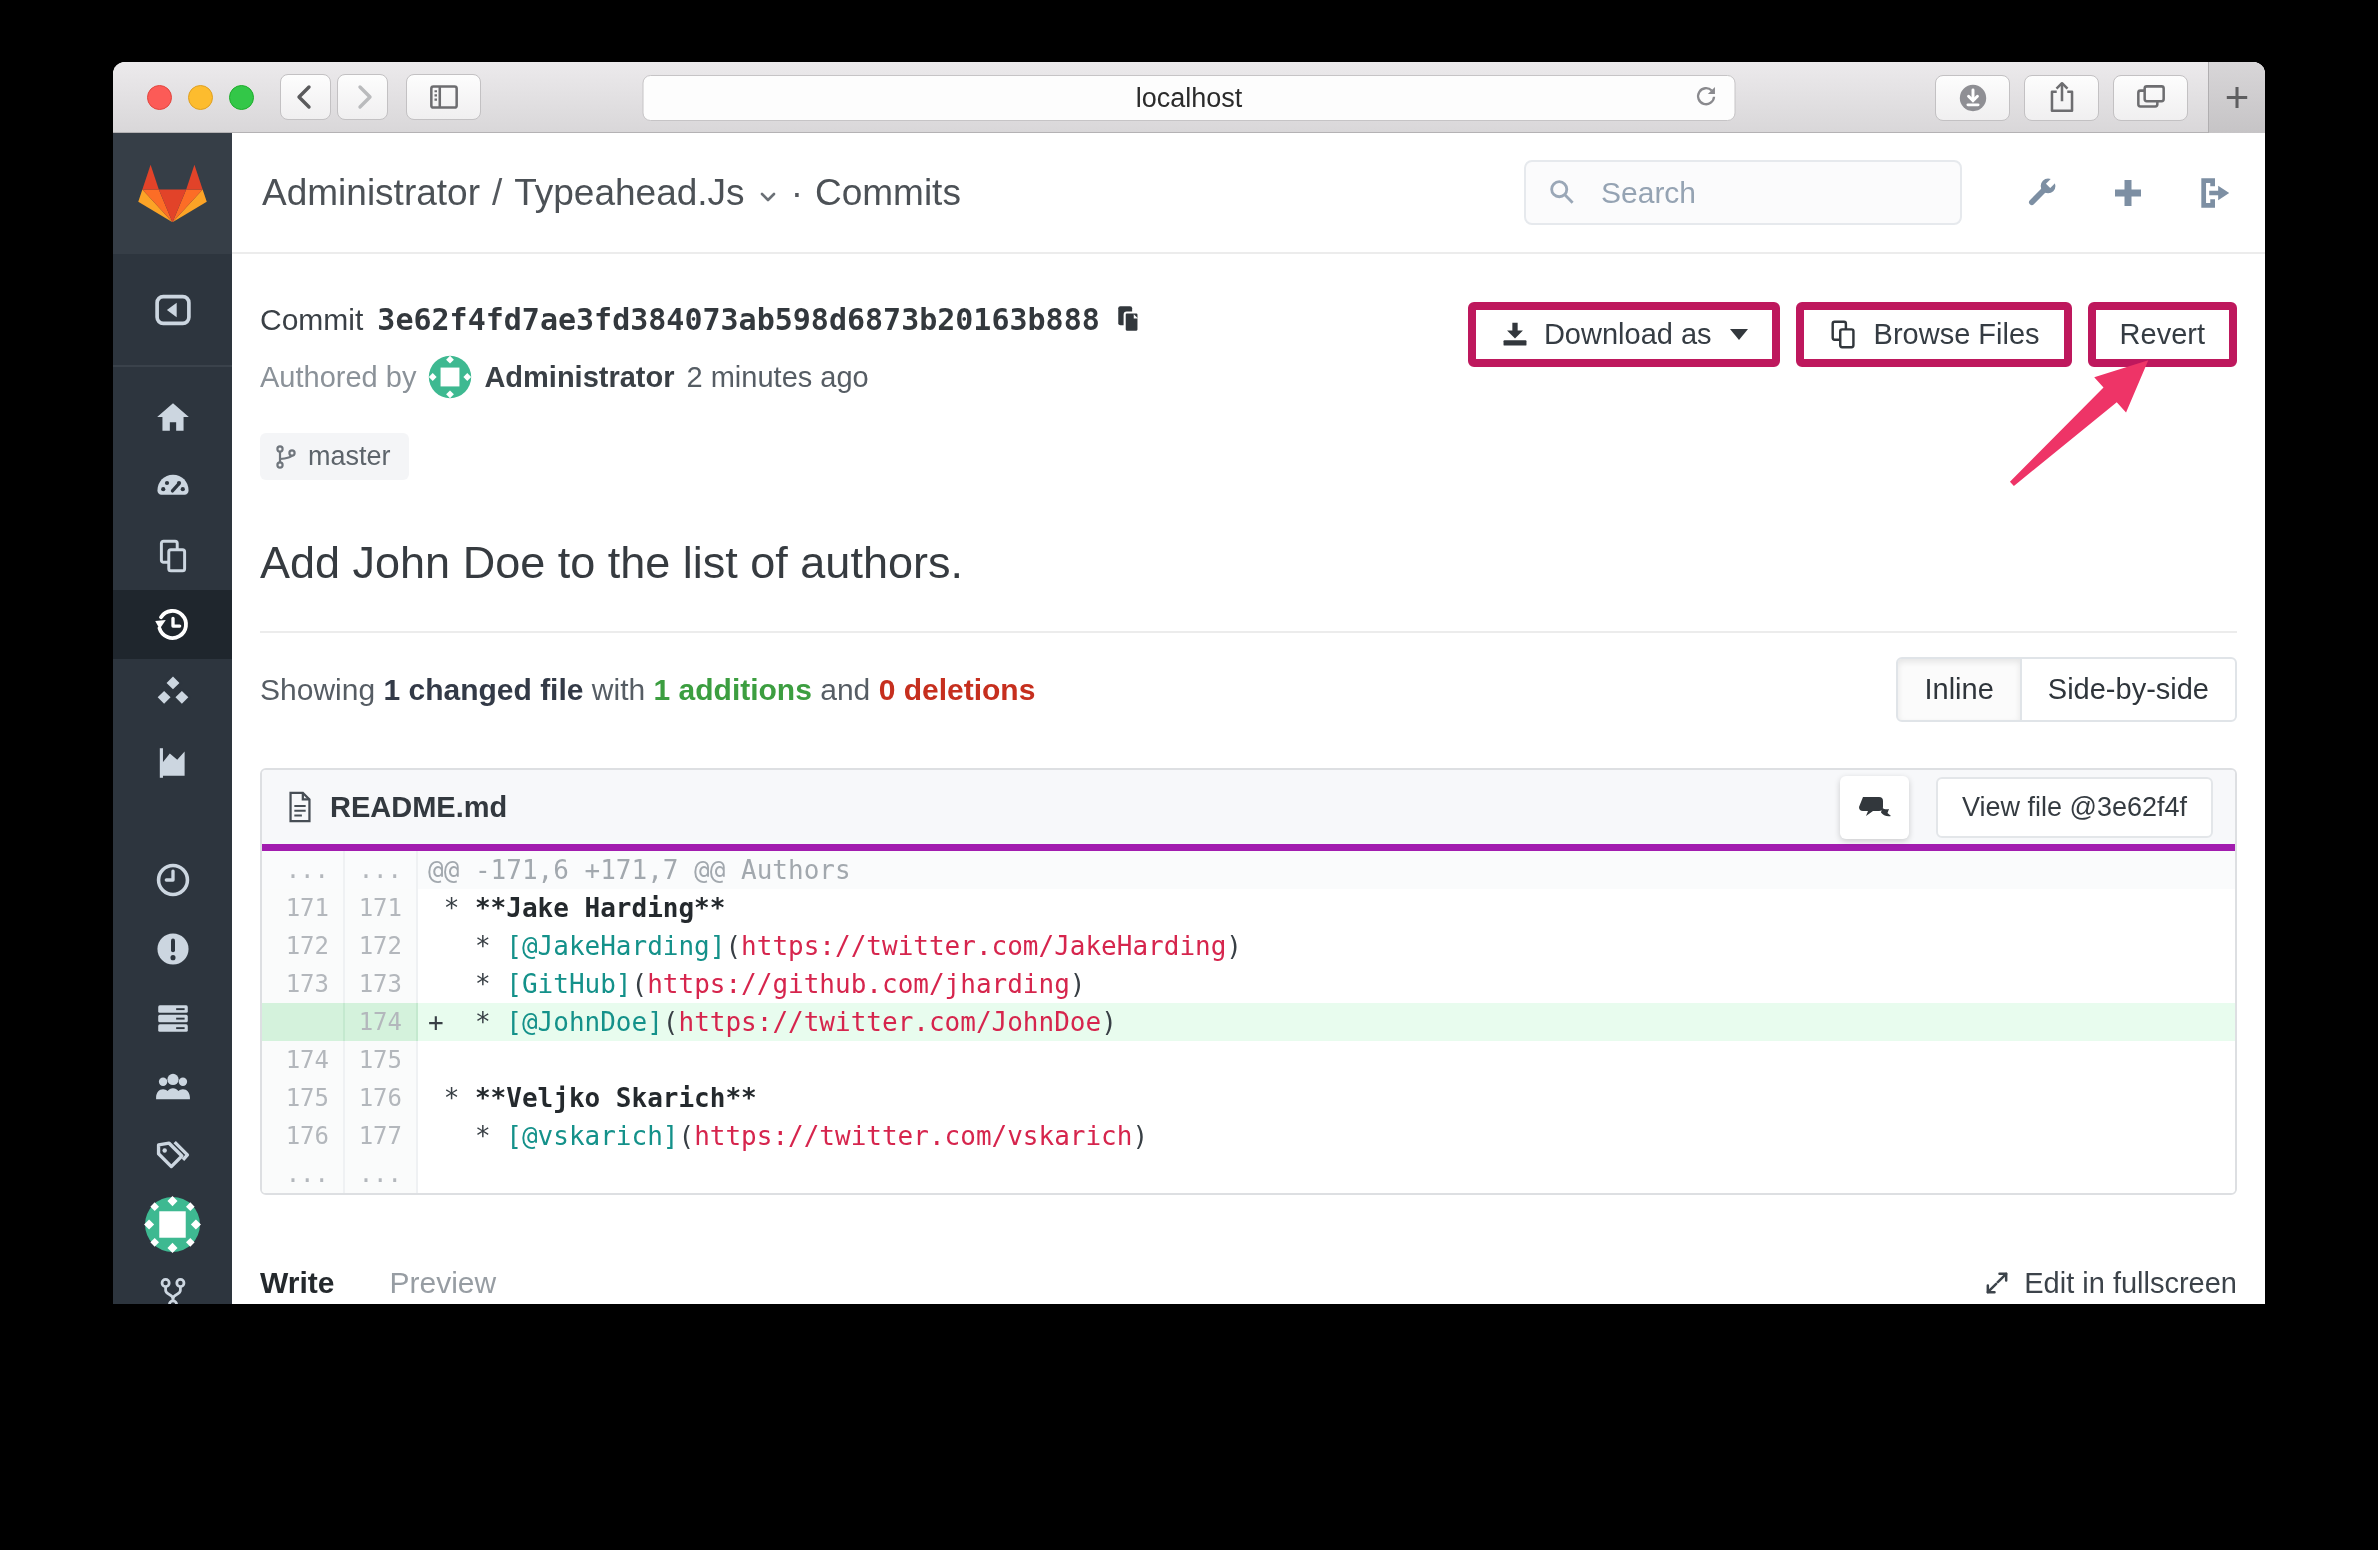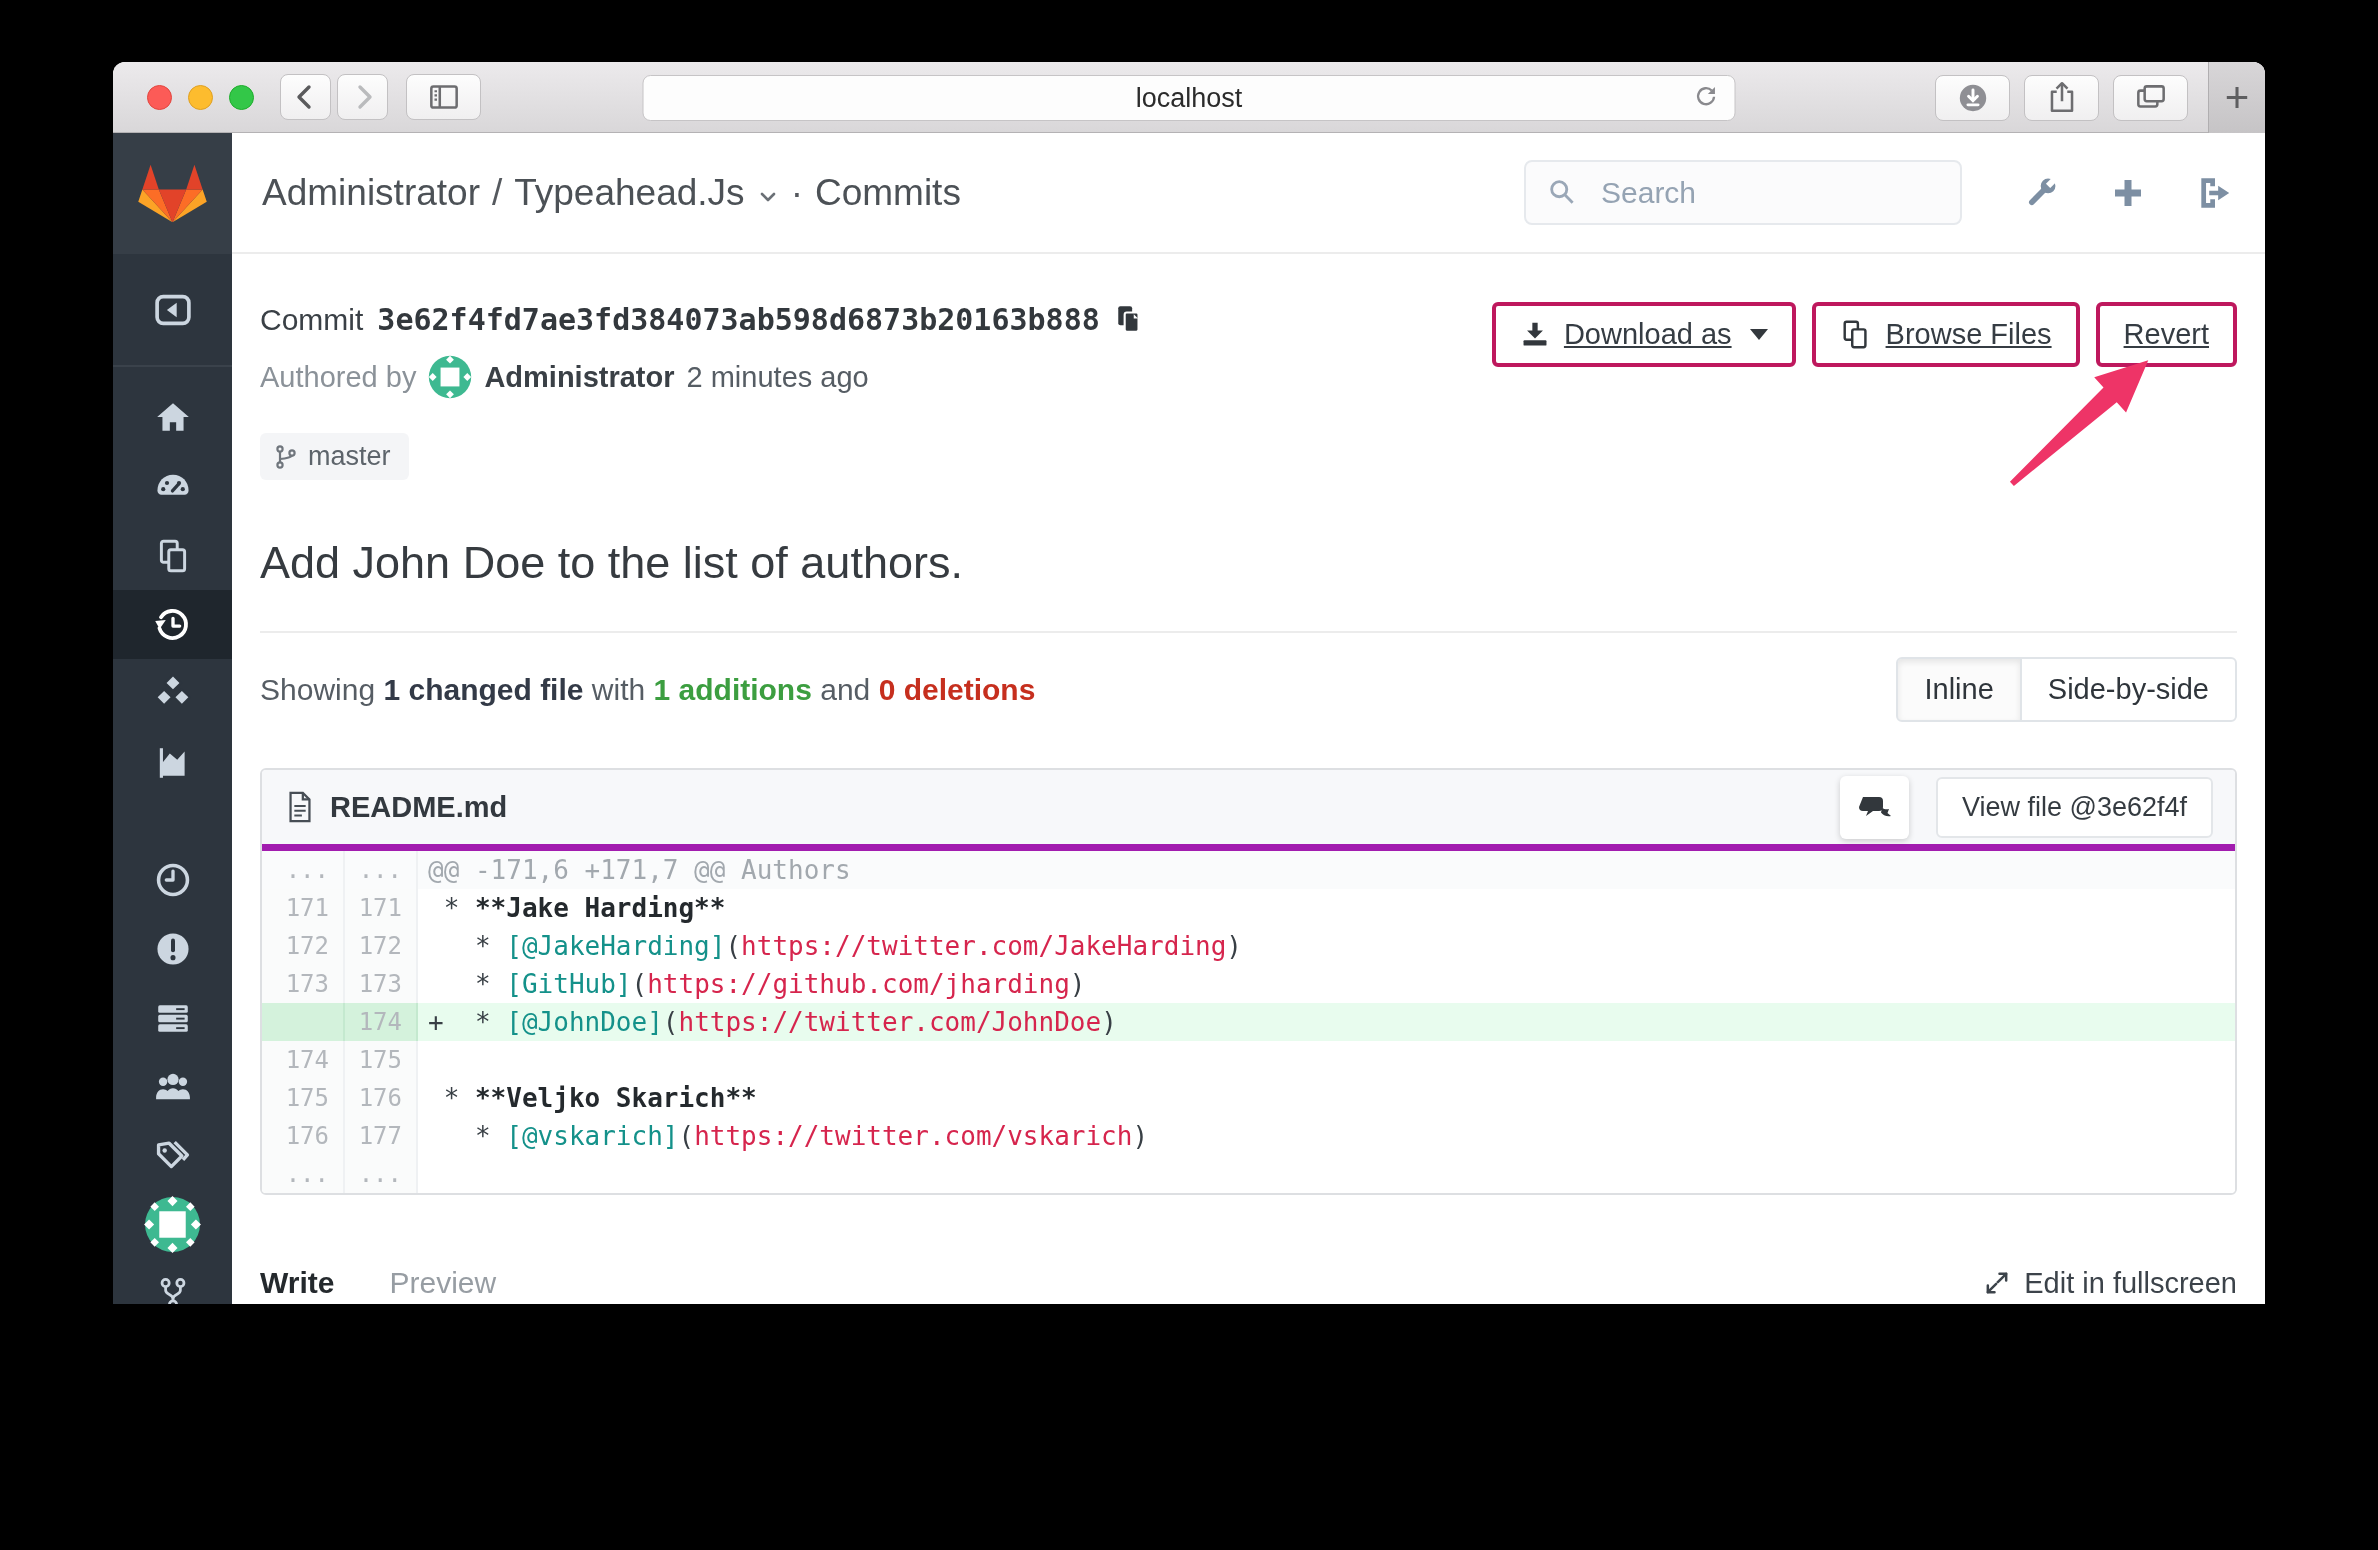--- a/index.html
+++ b/index.html
@@ -67,22 +67,22 @@
   .commit-meta { flex:1; }
   .commit-line { font-size:30px; color:#3a4046; display:flex; align-items:center; gap:14px; }
   .sha { font-family:"DejaVu Sans Mono", monospace; font-weight:600; font-size:30px; color:#33383d; }
   .authored { margin-top:18px; font-size:29px; color:#8b9299; display:flex; align-items:center; gap:12px;text-align:right; }
   .authored .author { font-weight:bold; color:#3a4046; }
   .authored .when { color:#565d64; }
   .avatar-sm { width:44px; height:44px; border-radius:50%; overflow:hidden; }
 
   .commit-actions { display:flex; gap:16px; }
   .btn { height:65px; display:inline-flex; align-items:center; gap:14px; padding:0 24px; background:#fff;
-         border:4px solid #be185d; border-radius:6px; font-size:29px; color:#353c43; cursor:pointer;
-         font-family:"Liberation Sans", sans-serif;text-decoration:underline; }
+         border:8px solid #be185d; border-radius:6px; font-size:29px; color:#353c43; cursor:pointer;
+         font-family:"Liberation Sans", sans-serif; }
   .caret-down { width:0; height:0; border-left:9px solid transparent; border-right:9px solid transparent;
                 border-top:11px solid #33383d; margin-left:4px; }
 
   .parent-line { margin-top:48px; font-size:29px; color:#5d646b; display:flex; align-items:center; gap:14px; }
   .parent-line .sha { font-size:29px; }
 
   .branch-pill { margin-top:34px; display:inline-flex; align-items:center; gap:8px; background:#f4f5f7;
                  border-radius:6px; padding:8px 18px 8px 12px; font-size:27px; color:#5d646b; }
 
   .annot-arrow { position:absolute; left:1772px; top:97px; pointer-events:none; }

